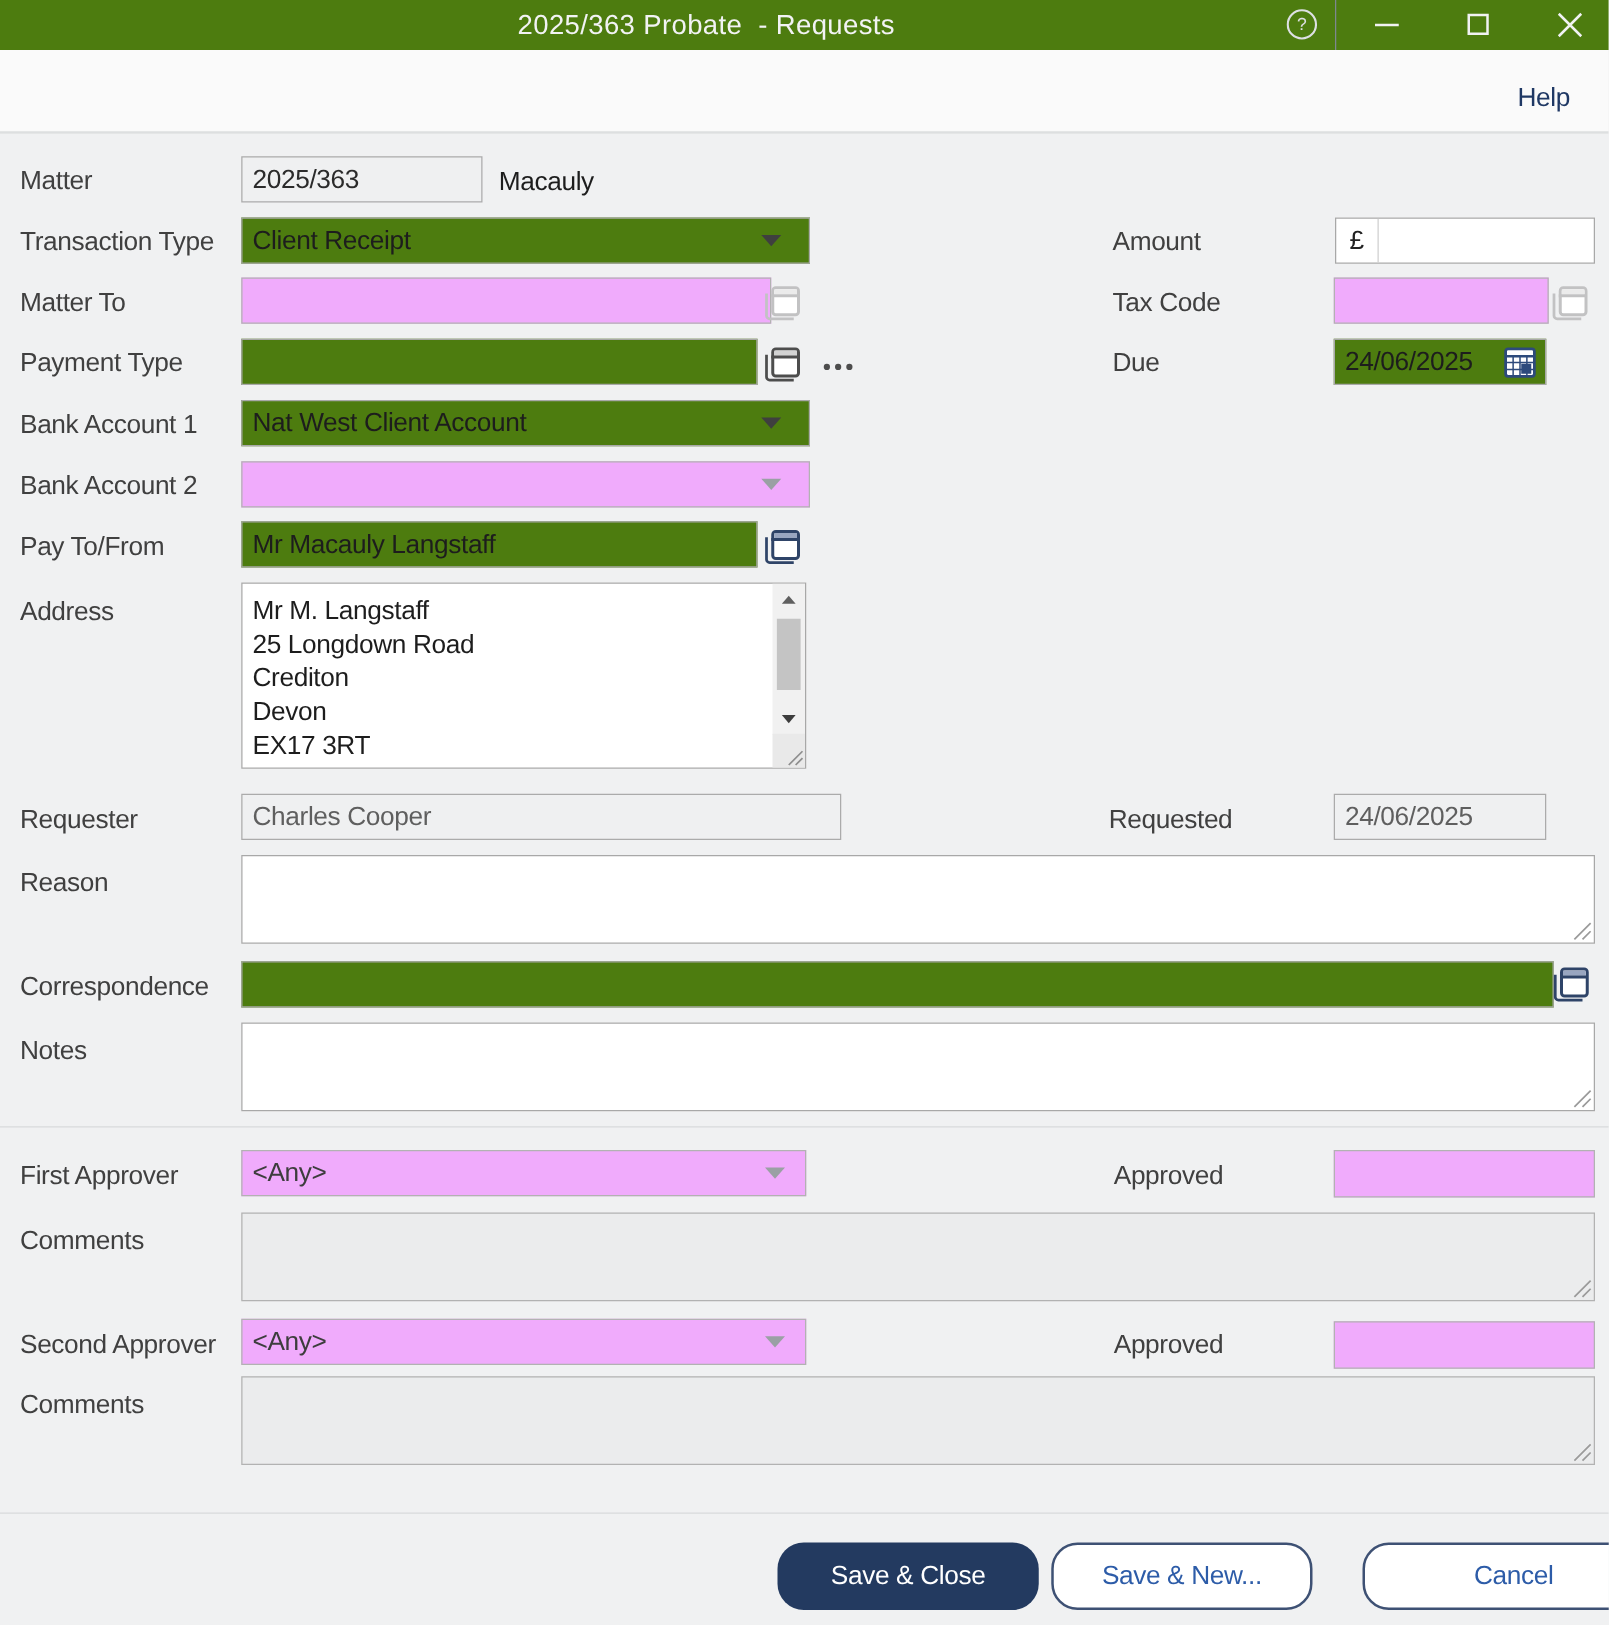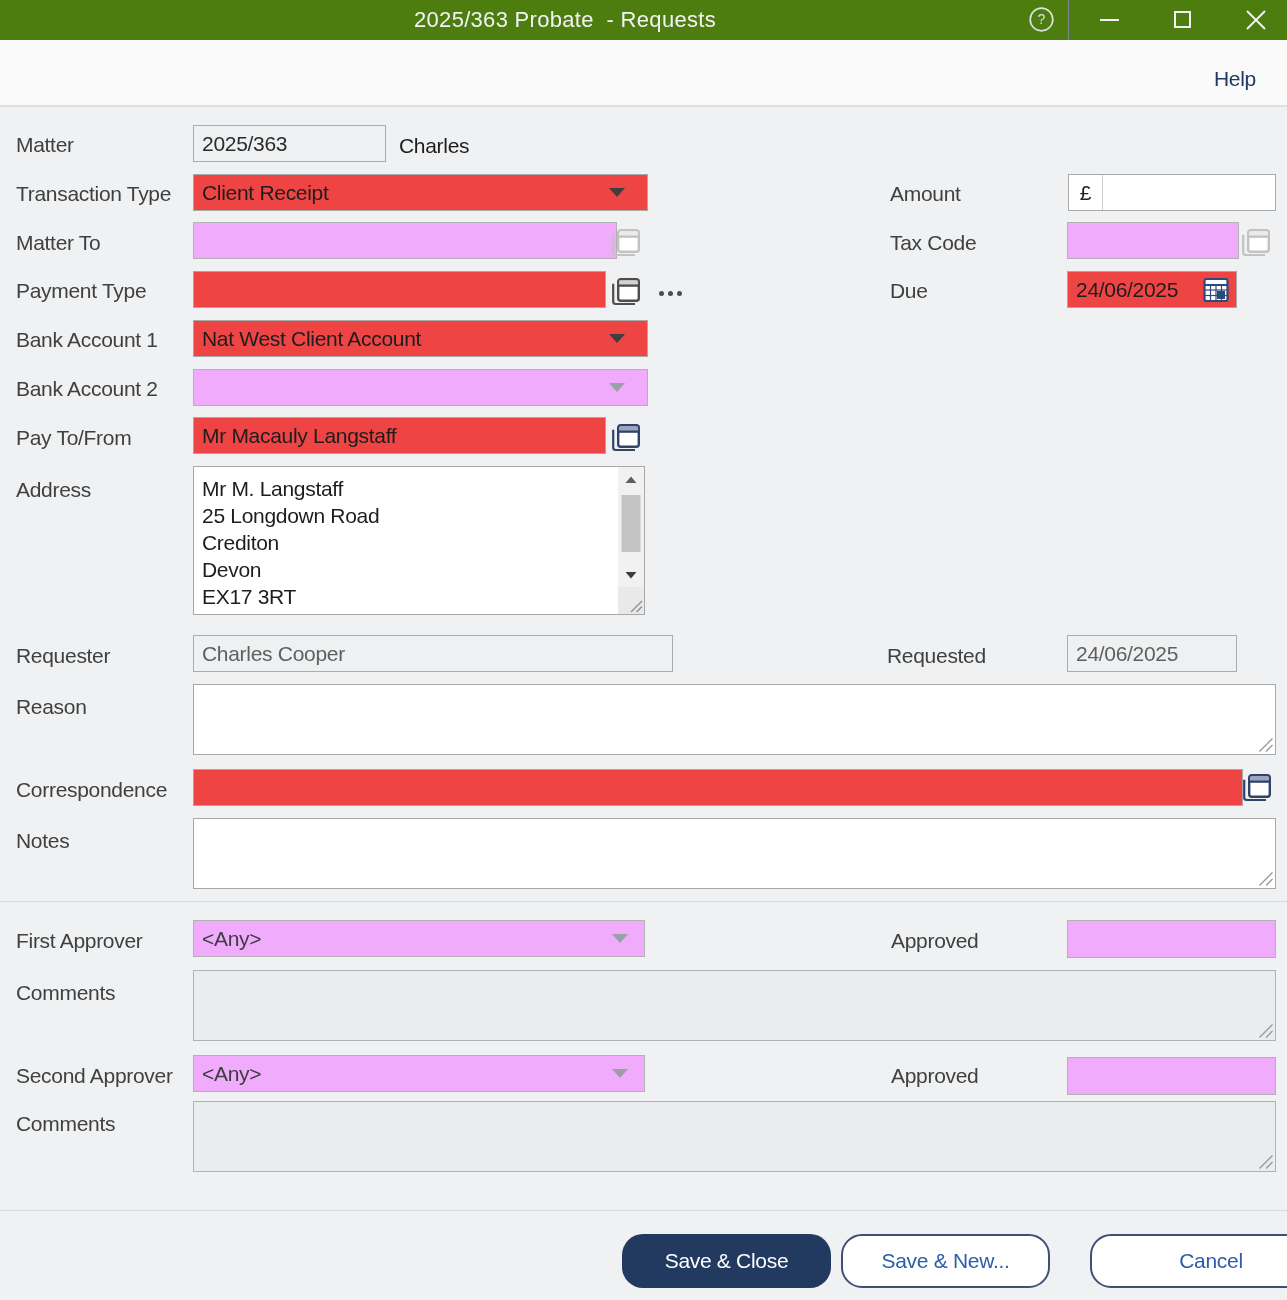--- a/index.html
+++ b/index.html
@@ -4,21 +4,21 @@
 <style>
 * { margin:0; padding:0; box-sizing:border-box; }
 html,body { width:1287px; height:1300px; }
 body { font-family:"Liberation Sans",sans-serif; background:#f0f1f2; position:relative; overflow:hidden; }
 .abs { position:absolute; }
 .titlebar { position:absolute; left:0; top:0; width:1287px; height:40px; background:#4d7c0f; }
 .title { position:absolute; left:565px; top:50%; transform:translate(-50%,-50%); color:#f2f3f4; font-size:22px; letter-spacing:0.3px; white-space:pre; }
 .strip { position:absolute; left:0; top:40px; width:1287px; height:67px; background:#fafafa; border-bottom:2px solid #dddfe0; }
 .helplink { position:absolute; right:31px; top:67px; color:#1f3864; font-size:21px; letter-spacing:-0.3px; }
 .lb { position:absolute; font-size:21px; color:#404040; white-space:nowrap; letter-spacing:-0.3px; }
-.fld { position:absolute; background:#ef4444; border:1px solid #a8a8a8; font-size:21px; color:#1d1d1d; display:flex; align-items:center; padding-left:8px; white-space:nowrap; letter-spacing:-0.3px; }
+.fld { position:absolute; background:#4d7c0f; border:1px solid #a8a8a8; font-size:21px; color:#1d1d1d; display:flex; align-items:center; padding-left:8px; white-space:nowrap; letter-spacing:-0.3px; }
 .dis { background:#f0abfc; border-color:#b2b2b2; color:#3d3d3d; }
 .ro  { background:#eff0f1; border-color:#ababab; color:#5f5f5f; }
 .arrow { position:absolute; width:0; height:0; border-left:8px solid transparent; border-right:8px solid transparent; border-top:9px solid #3f3f3f; }
 .arrow.g { border-top-color:#9aa0a4; }
 .dot { position:absolute; width:5px; height:5px; border-radius:50%; background:#4d4d4d; }
 .divider { position:absolute; left:0; width:1287px; height:1px; background:#d8dadb; }
 .grip { position:absolute; right:1px; bottom:1px; width:18px; height:18px; }
 .btn { position:absolute; top:1234px; height:54px; font-size:21px; display:flex; align-items:center; justify-content:center; letter-spacing:-0.3px;border-radius:21px; }
 .btn.primary { background:#233a60; color:#fff; }
 .btn.sec { background:#fff; color:#2d5ca8; border:2px solid #3e5174; }
@@ -39,21 +39,21 @@
   <svg class="abs" style="left:1246px;top:10px" width="20" height="20" viewBox="0 0 20 20">
     <path d="M1 1 L19 19 M19 1 L1 19" stroke="#f1f2f3" stroke-width="2" fill="none"></path>
   </svg>
 </div>
 
 <div class="strip"></div>
 <div class="helplink">Help</div>
 
 <div class="lb" style="left:16px;top:133px">Matter</div>
 <div class="fld ro" style="left:193px;top:125px;width:193px;height:37px;color:#2b2b2b">2025/363</div>
-<div class="txt" style="left:399px;top:134px">Charles</div>
+<div class="txt" style="left:399px;top:134px">Macauly</div>
 
 <div class="lb" style="left:16px;top:182px">Transaction Type</div>
 <div class="fld" style="left:193px;top:174px;width:455px;height:37px">Client Receipt</div>
 <div class="arrow" style="left:609px;top:188px"></div>
 
 <div class="lb" style="left:16px;top:231px">Matter To</div>
 <div class="fld dis" style="left:193px;top:222px;width:424px;height:37px"></div>
 <svg class="abs" style="left:611px;top:228px" width="30" height="32" viewBox="0 0 30 32">
   <path d="M2.2 6.8 V24.5 a2.5 2.5 0 0 0 2.5 2.5 H24" fill="none" stroke="#c2c2c3" stroke-width="2.2"></path>
   <rect x="7.2" y="2.2" width="20.6" height="21.6" rx="2.5" fill="#fff" stroke="#c2c2c3" stroke-width="2.4"></rect>

